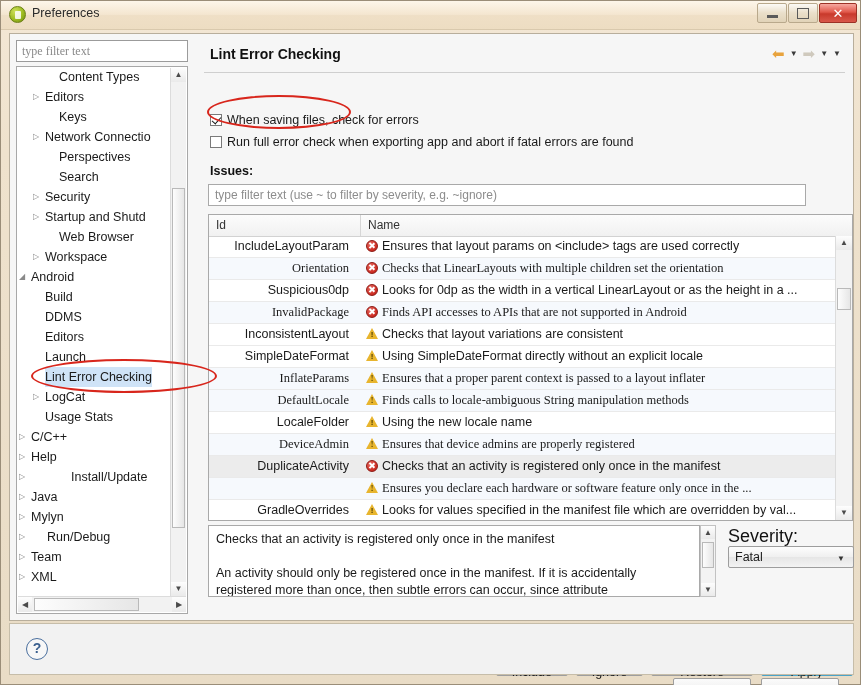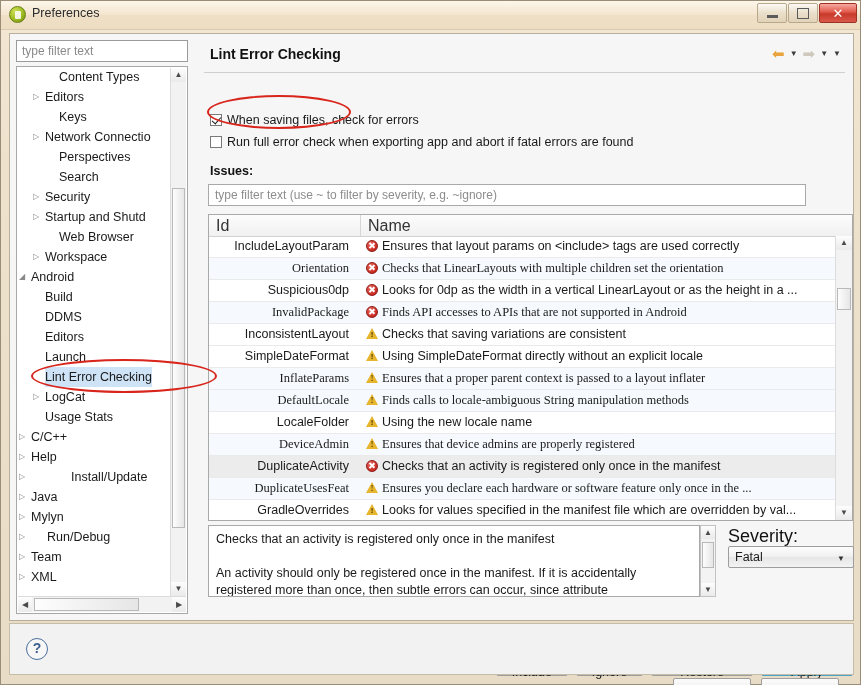--- a/index.html
+++ b/index.html
@@ -53,21 +53,21 @@
   
   .panel{
     position:absolute;left:8px;top:32px;width:845px;height:588px;
     background:#f6f6f6;border:1px solid #b8ae9c;box-sizing:border-box;
   }
 
   
   .filterbox{
     position:absolute;left:6px;top:6px;width:172px;height:22px;
     border:1px solid #9b9b9b;background:#ffffff;box-sizing:border-box;
-    font-size:12px;color:#8a8a8a;padding:3px 5px;
+    font-size:12px;color:#8a8a8a;padding:3px 5px;font-family:Liberation Serif, serif;
   }
   .treewrap{
     position:absolute;left:6px;top:32px;width:172px;height:548px;
     background:#ffffff;border:1px solid #a8a8a8;box-sizing:border-box;
     overflow:hidden;
   }
   .tree{position:absolute;left:0;top:0;width:152px;}
   .tnode{
     height:20px;line-height:20px;font-size:12.5px;color:#1a1a1a;
     white-space:nowrap;position:relative;padding-left:0;
@@ -132,21 +132,21 @@
   .tbl{
     position:absolute;left:12px;top:180px;width:645px;height:307px;
     border:1px solid #a9a9a9;background:#fff;box-sizing:border-box;overflow:hidden;
   }
   .thead{
     position:absolute;left:0;top:0;right:0;height:21px;
     background:linear-gradient(to bottom,#fcfcfc,#f1f1f1);
     border-bottom:1px solid #d2d2d2;
   }
   .th{
-    position:absolute;top:0;height:21px;line-height:21px;font-size:16px;color:#333;
+    position:absolute;top:0;height:21px;line-height:21px;font-size:12px;color:#333;
     padding-left:7px;border-right:1px solid #d6d6d6;box-sizing:border-box;
   }
   .th.id{left:0;width:152px;}
   .th.name{left:152px;width:477px;border-right:none;}
   .rows{position:absolute;left:0;top:21px;right:16px;bottom:0;}
   .row{
     position:relative;height:21px;line-height:21px;
     border-bottom:1px solid #eaeaea;font-size:12.5px;color:#1a1a1a;
     white-space:nowrap;overflow:hidden;
   }
@@ -419,21 +419,21 @@
               <div class="cell-name">Looks for 0dp as the width in a vertical LinearLayout or as the height in a ...</div>
             </div>
             <div class="row alt">
               <div class="cell-id">InvalidPackage</div>
               <div class="cell-sev"><span class="sev-ico error"></span></div>
               <div class="cell-name">Finds API accesses to APIs that are not supported in Android</div>
             </div>
             <div class="row">
               <div class="cell-id">InconsistentLayout</div>
               <div class="cell-sev"><span class="sev-ico warn"></span></div>
-              <div class="cell-name">Checks that saving variations are consistent</div>
+              <div class="cell-name">Checks that layout variations are consistent</div>
             </div>
             <div class="row">
               <div class="cell-id">SimpleDateFormat</div>
               <div class="cell-sev"><span class="sev-ico warn"></span></div>
               <div class="cell-name">Using SimpleDateFormat directly without an explicit locale</div>
             </div>
             <div class="row alt">
               <div class="cell-id">InflateParams</div>
               <div class="cell-sev"><span class="sev-ico warn"></span></div>
               <div class="cell-name">Ensures that a proper parent context is passed to a layout inflater</div>
@@ -452,21 +452,20 @@
               <div class="cell-id">DeviceAdmin</div>
               <div class="cell-sev"><span class="sev-ico warn"></span></div>
               <div class="cell-name">Ensures that device admins are properly registered</div>
             </div>
             <div class="row sel">
               <div class="cell-id">DuplicateActivity</div>
               <div class="cell-sev"><span class="sev-ico error"></span></div>
               <div class="cell-name">Checks that an activity is registered only once in the manifest</div>
             </div>
             <div class="row alt">
-              <div class="cell-id">DuplicateUsesFeat</div>
               <div class="cell-sev"><span class="sev-ico warn"></span></div>
               <div class="cell-name">Ensures you declare each hardware or software feature only once in the ...</div>
             </div>
             <div class="row">
               <div class="cell-id">GradleOverrides</div>
               <div class="cell-sev"><span class="sev-ico warn"></span></div>
               <div class="cell-name">Looks for values specified in the manifest file which are overridden by val...</div>
             </div>
           </div>
         <div class="tbl-vscroll">

